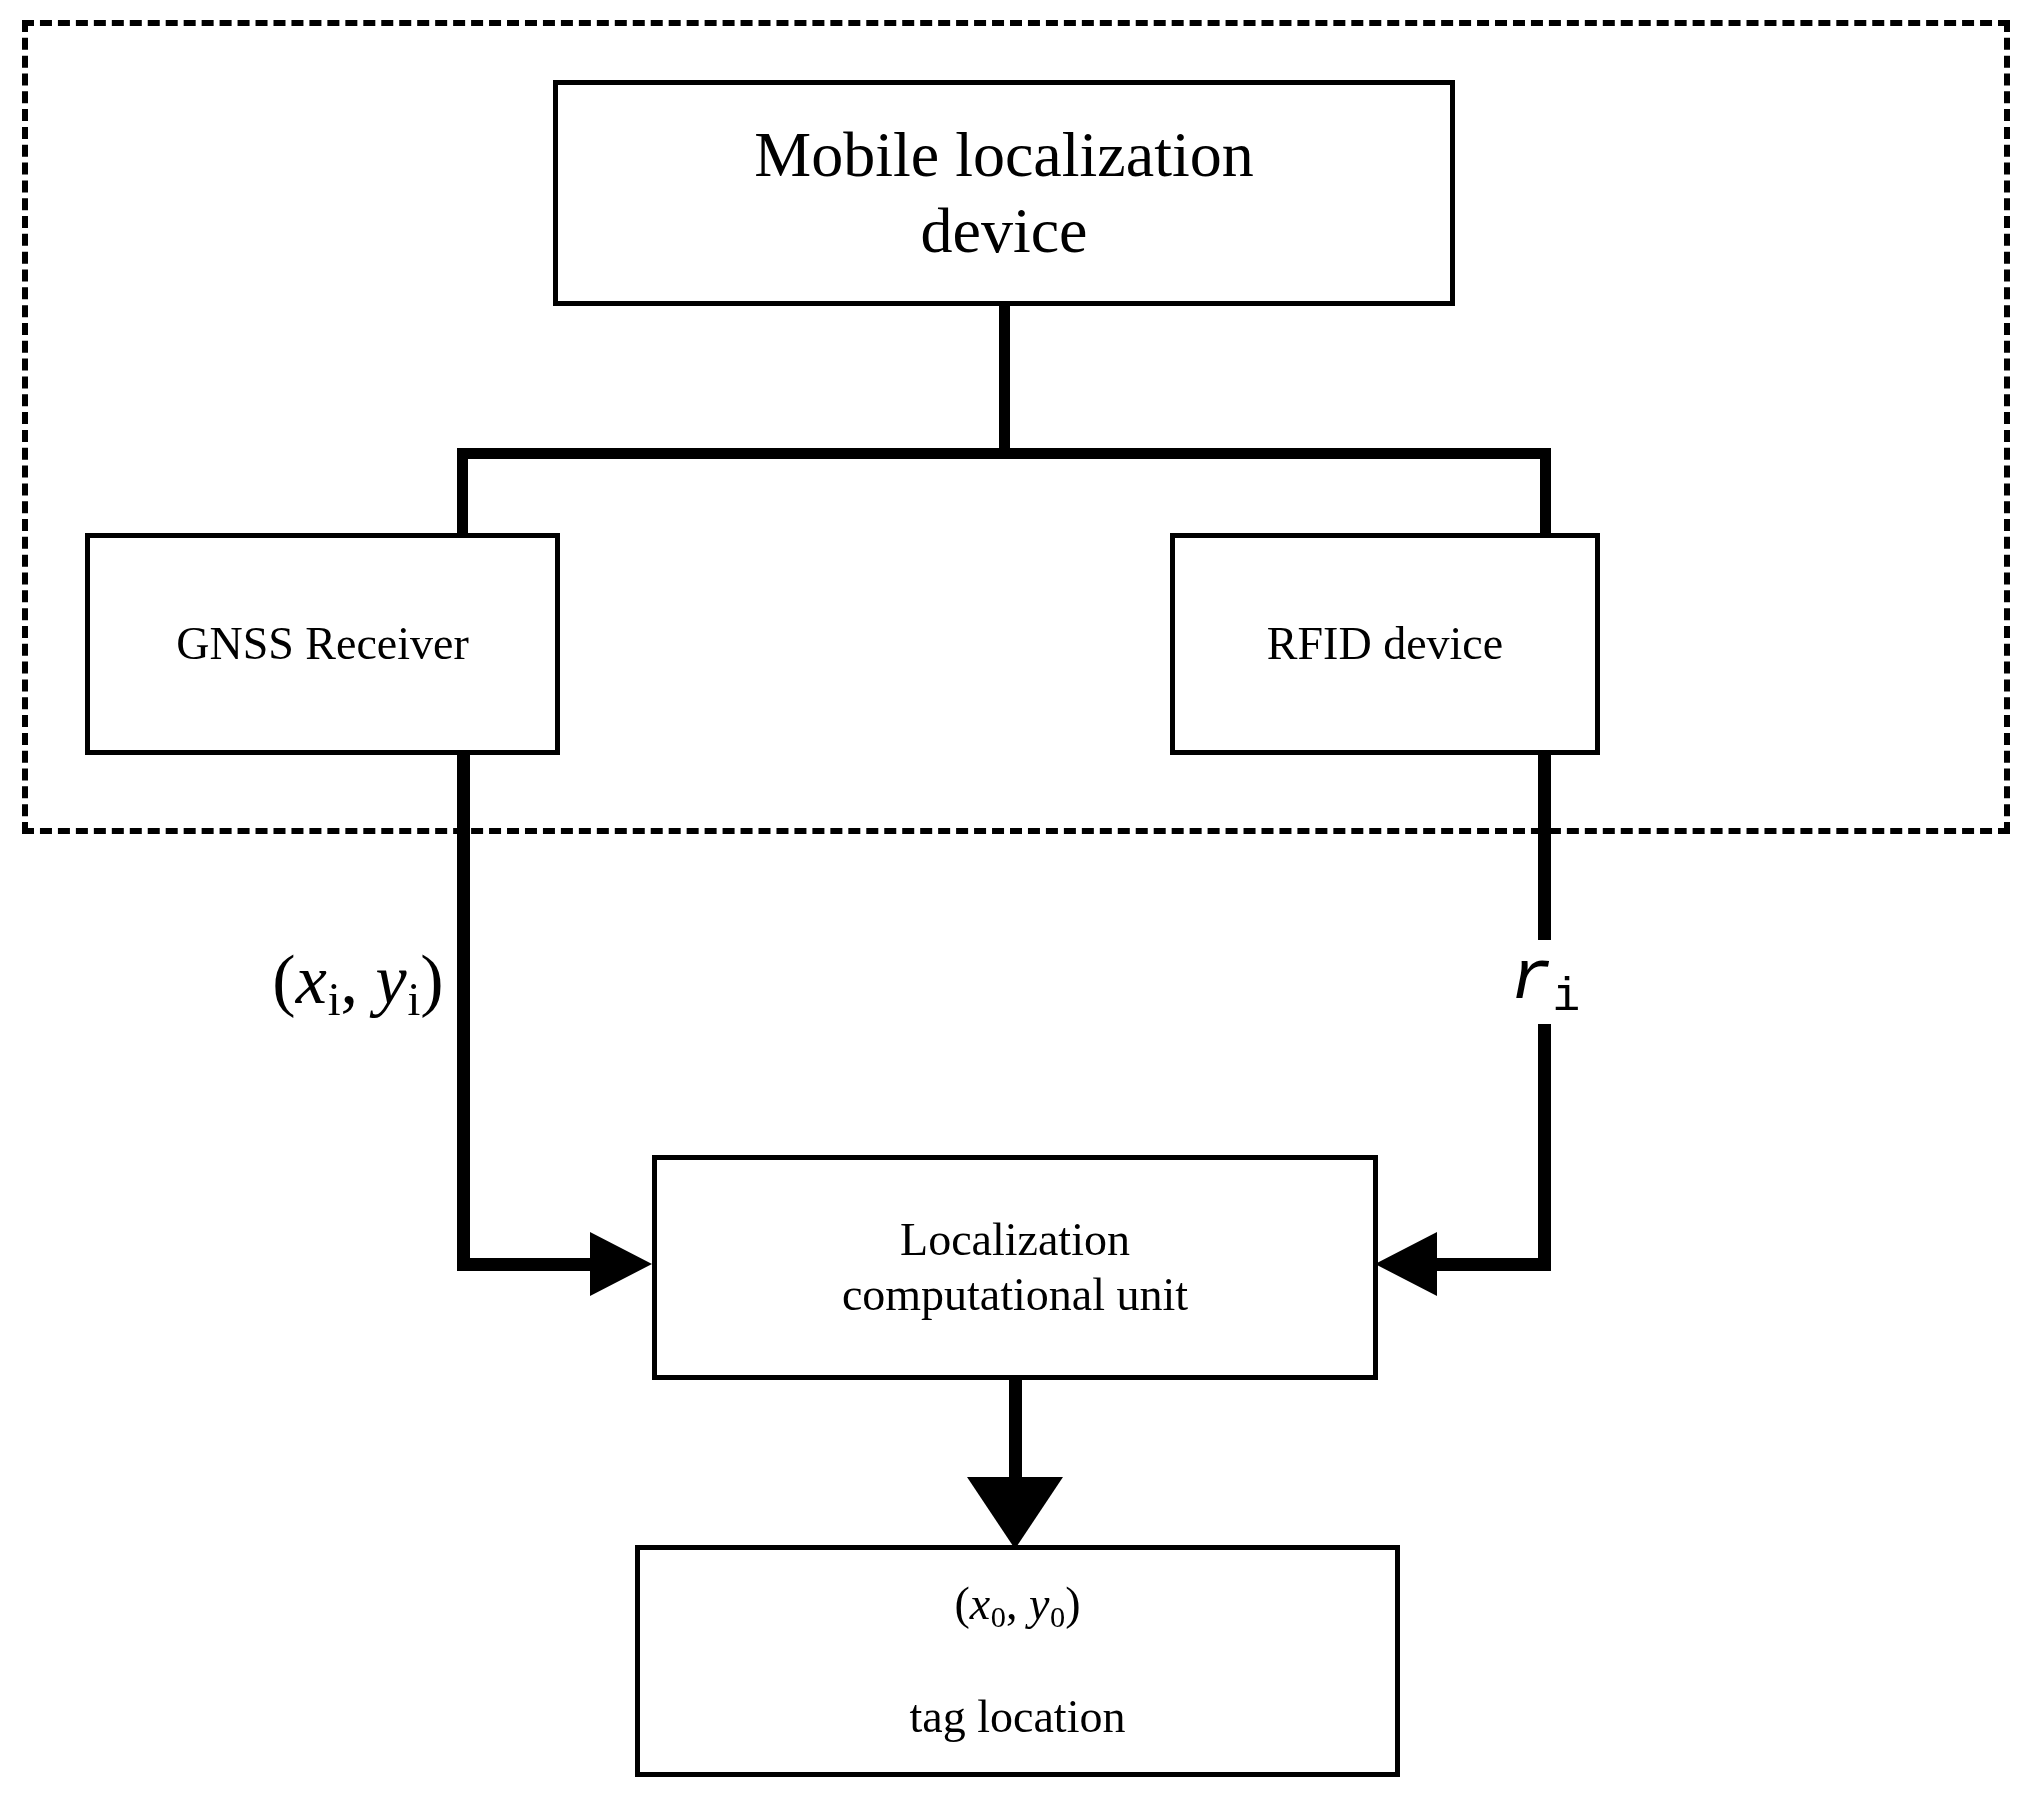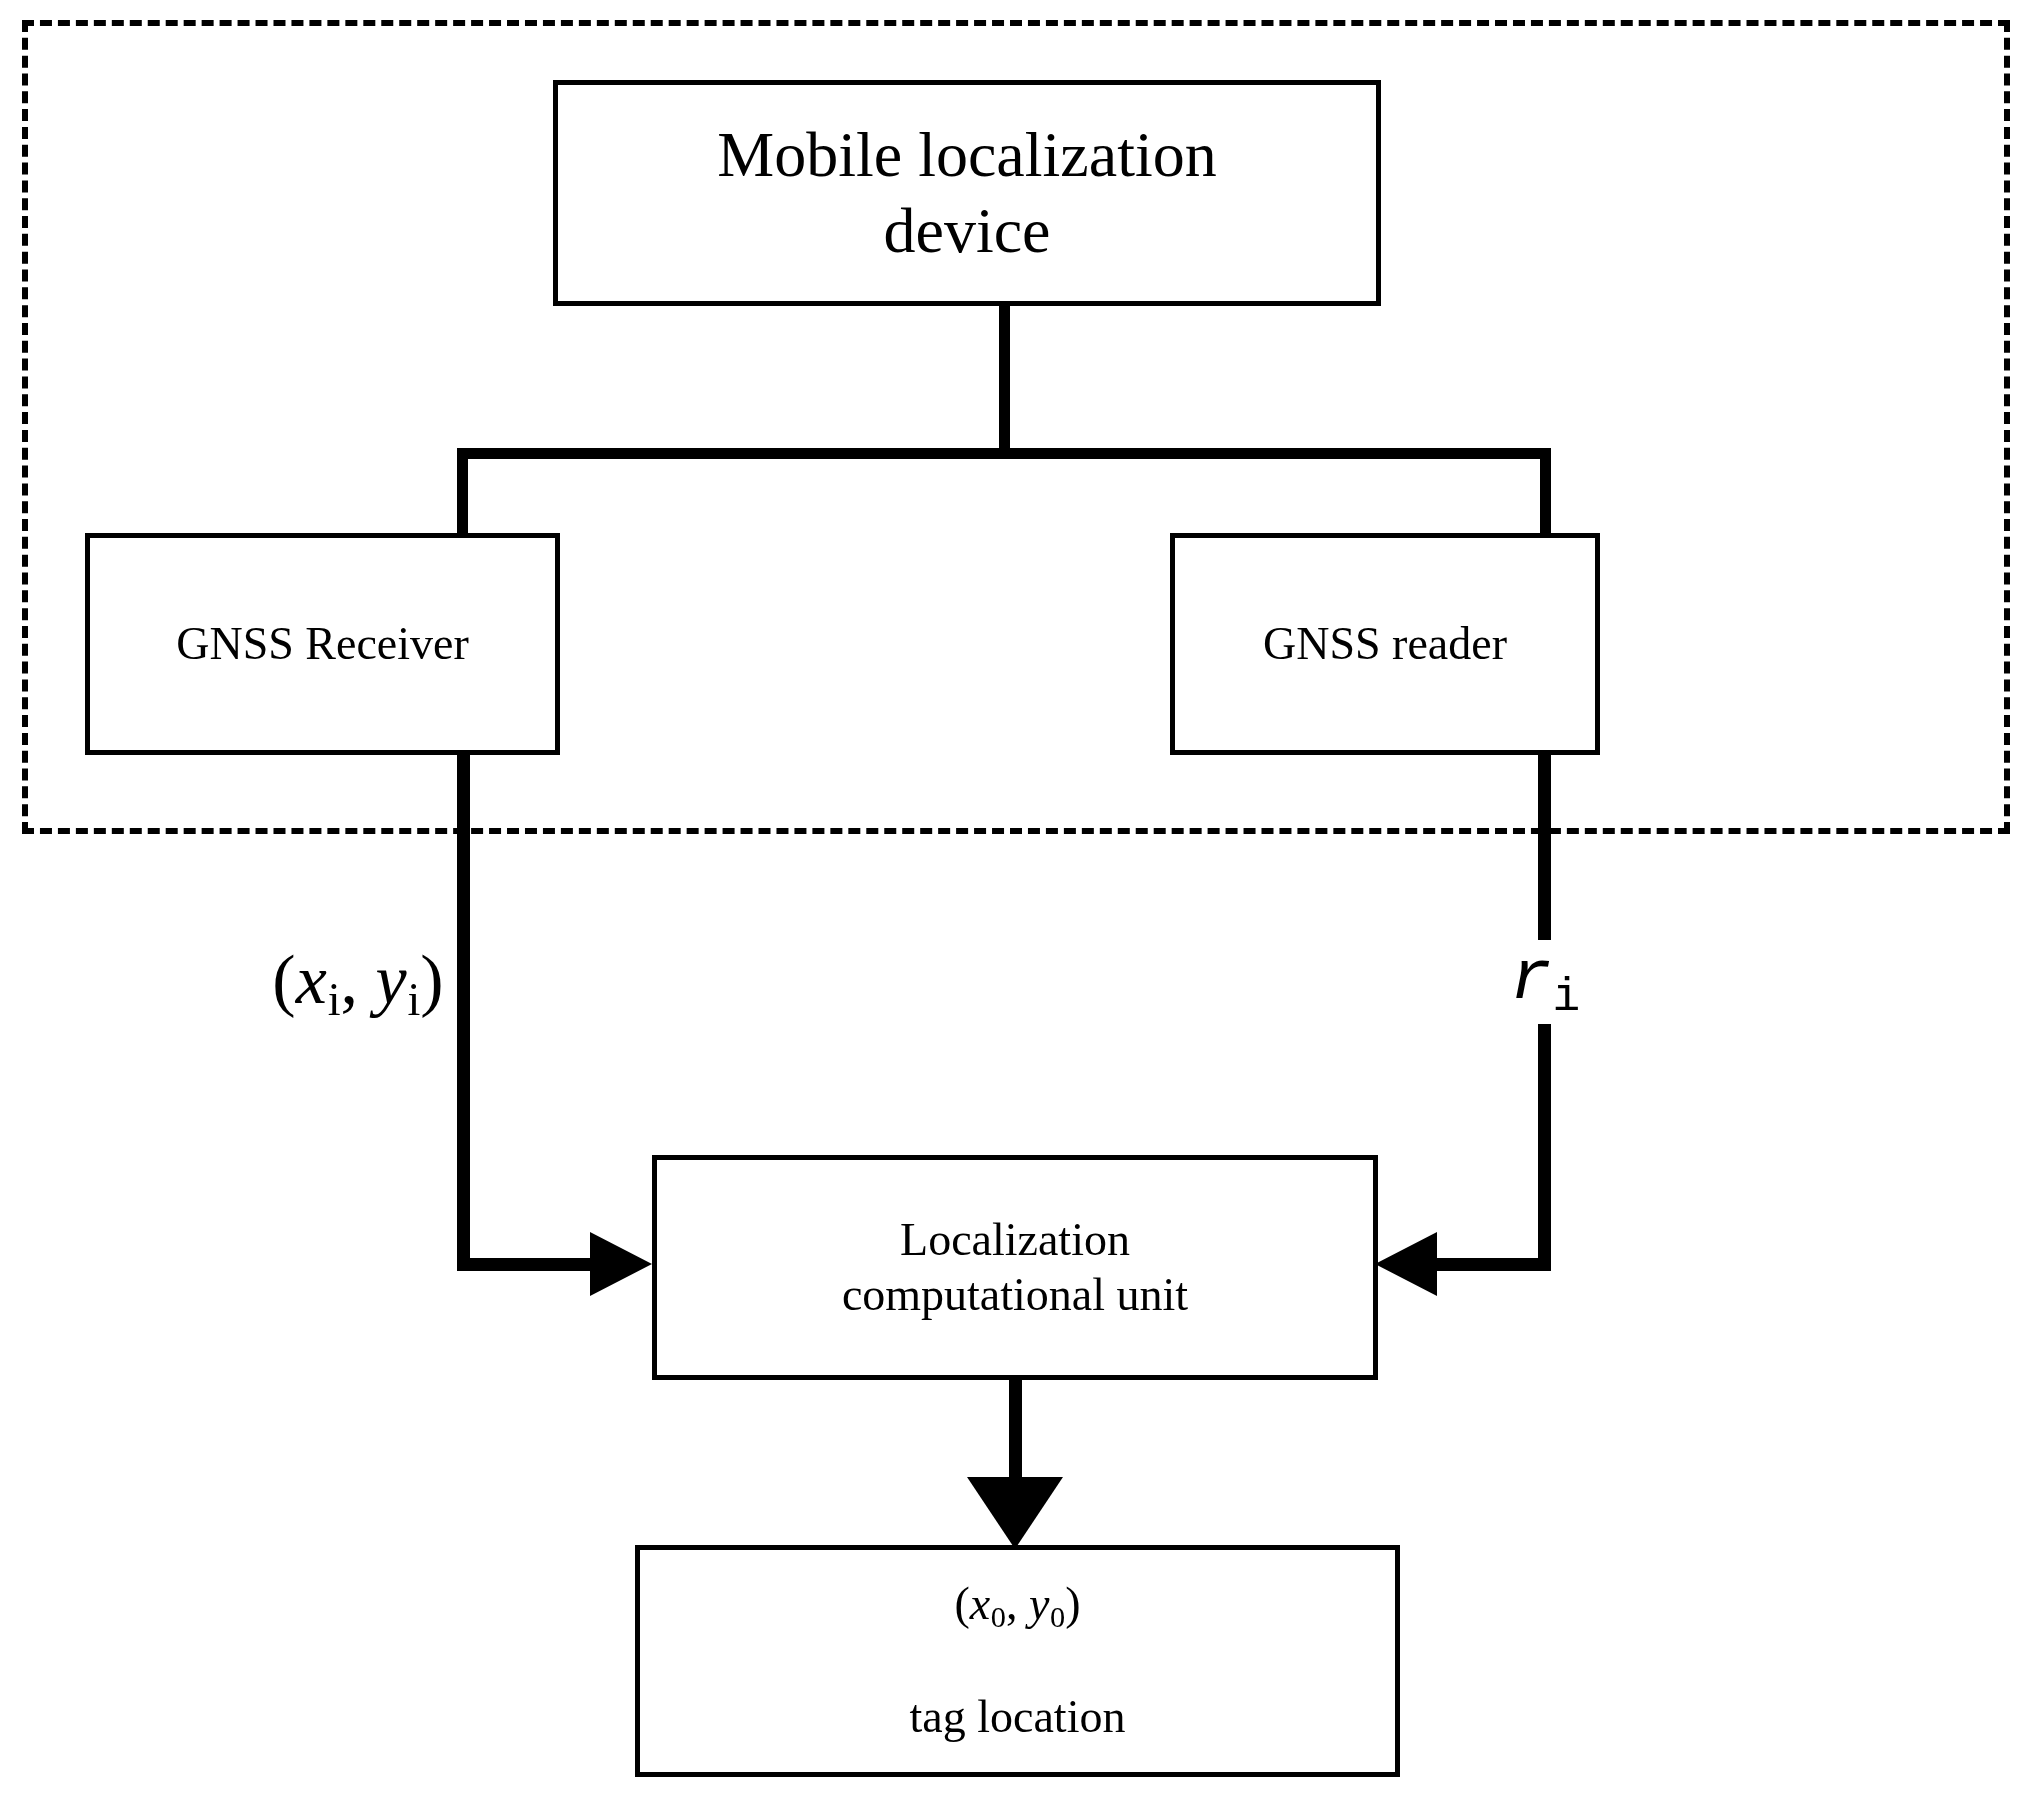--- a/index.html
+++ b/index.html
@@ -104,39 +104,39 @@
   }
   .coord-line { display: block; }
 </style>
 </head>
 <body>
 
 <div id="canvas">
 
   <div class="dashed-group" style="left:22px; top:20px; width:1988px; height:814px;"></div>
 
-  <div class="node-box fs-big" style="left:553px; top:80px; width:828px; height:226px;">
+  <div class="node-box fs-big" style="left:553px; top:80px; width:902px; height:226px;">
     <span class="node-label">Mobile localization
 device</span>
   </div>
 
   <div class="vline" style="left:999px; top:303px; width:11px; height:155px;"></div>
 
   <div class="hline" style="left:457px; top:448px; width:1094px; height:11px;"></div>
 
   <div class="vline" style="left:457px; top:448px; width:11px; height:88px;"></div>
 
   <div class="vline" style="left:1540px; top:448px; width:11px; height:88px;"></div>
 
   <div class="node-box fs-mid" style="left:85px; top:533px; width:475px; height:222px;">
     <span class="node-label">GNSS Receiver</span>
   </div>
 
   <div class="node-box fs-mid" style="left:1170px; top:533px; width:430px; height:222px;">
-    <span class="node-label">GNSS reader</span>
+    <span class="node-label">RFID device</span>
   </div>
 
   <div class="vline" style="left:457px; top:755px; width:13px; height:516px;"></div>
   <div class="hline" style="left:457px; top:1258px; width:140px; height:13px;"></div>
   <div class="arrow-right" style="left:590px; top:1232px;"></div>
 
   <div class="edge-label" style="left:358px; top:940px; transform:translateX(-50%);">
     <span>(</span><span class="mvar">x</span><span class="msub">i</span><span>, </span><span class="mvar">y</span><span class="msub">i</span><span>)</span>
   </div>
 

